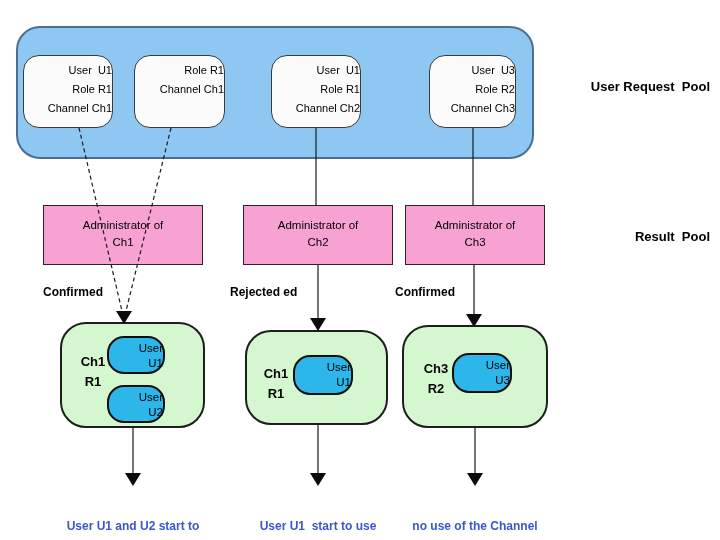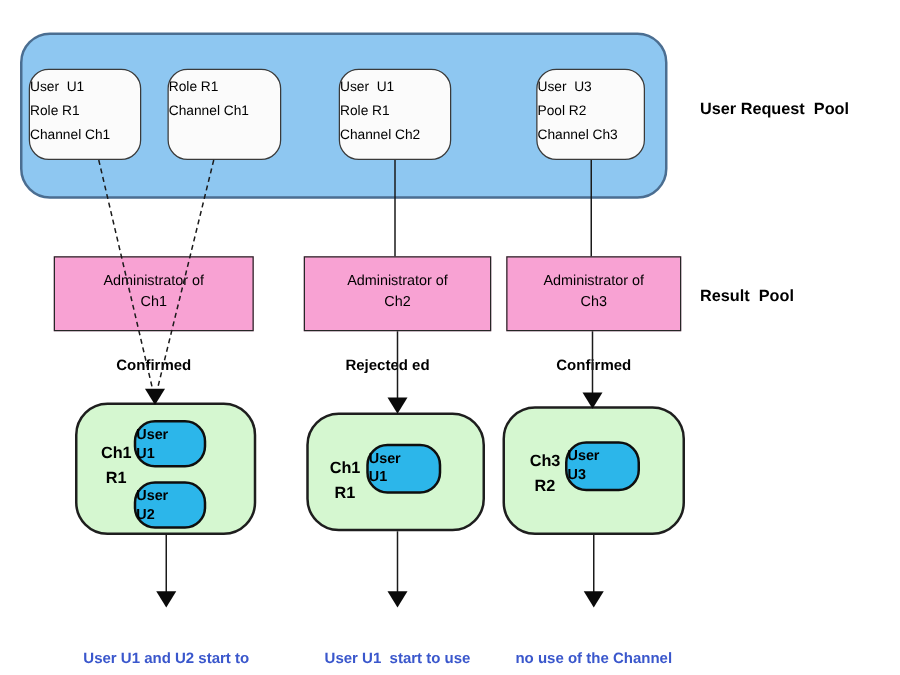--- a/index.html
+++ b/index.html
@@ -8,68 +8,68 @@
 
   .connectors{position:absolute;left:0;top:0;z-index:10;pointer-events:none;}
   .connectors line{stroke:#1a1a1a;stroke-width:1.2;}
   .connectors line.dash{stroke-dasharray:4 3;}
   .connectors polygon{fill:#0a0a0a;}
 
   .pool{position:absolute;left:16px;top:26px;width:514px;height:129px;
         background:var(--pool-blue,#8ec7f1);border:2px solid #4b6e91;border-radius:24px;}
 
   .req{position:absolute;top:55px;height:73px;background:var(--request-white,#fbfbfb);
-       border:1.5px solid #3a3a3a;border-radius:16px;text-align:left;
+       border:1.5px solid #3a3a3a;border-radius:16px;text-align:right;
        font-size:11px;line-height:19px;padding-top:5px;box-sizing:border-box;z-index:2;}
   .req div{white-space:pre;}
   #req1{left:23px;width:90px}
   #req2{left:134px;width:91px}
   #req3{left:271px;width:90px}
   #req4{left:429px;width:87px}
 
   .admin{position:absolute;top:205px;height:60px;background:var(--admin-pink,#f8a2d3);
          border:1.5px solid #262626;text-align:center;font-size:11.5px;line-height:17px;
          padding-top:11px;box-sizing:border-box;}
   #admin1{left:43px;width:160px}
   #admin2{left:243px;width:150px}
   #admin3{left:405px;width:140px}
 
-  .decision{position:absolute;top:285px;width:160px;text-align:center;
+  .decision{position:absolute;top:285px;width:160px;text-align:left;
             font-size:12px;font-weight:bold;white-space:pre;}
   #dec1{left:43px}
   #dec2{left:230px}
   #dec3{left:395px}
 
   .result{position:absolute;background:var(--result-green,#d5f7d0);
           border:2px solid #1e1e1e;border-radius:26px;box-sizing:border-box;}
   #res1{left:60px;top:322px;width:145px;height:106px}
   #res2{left:245px;top:330px;width:143px;height:95px}
   #res3{left:402px;top:325px;width:146px;height:103px}
 
   .chrole{position:absolute;text-align:center;font-weight:bold;font-size:13px;line-height:20px;}
   #res1 .chrole{left:12px;top:28px;width:38px}
   #res2 .chrole{left:10px;top:32px;width:38px}
   #res3 .chrole{left:13px;top:32px;width:38px}
 
   .capsule{position:absolute;width:58px;height:38px;background:var(--capsule-blue,#2cb6ea);
-           border:2px solid #0e0e0e;border-radius:17px;text-align:left;
-           font-weight:bold;font-size:11.5px;line-height:14.5px;padding-top:3px;box-sizing:border-box;}
+           border:2px solid #0e0e0e;border-radius:17px;text-align:right;
+           font-weight:normal;font-size:11.5px;line-height:14.5px;padding-top:3px;box-sizing:border-box;}
   #cap11{left:45px;top:12px}
   #cap12{left:45px;top:61px}
   #cap21{left:46px;top:23px;width:60px;height:40px}
   #cap31{left:48px;top:26px;width:60px;height:40px}
 
   .outcome{position:absolute;top:486px;width:180px;text-align:center;
            color:var(--outcome-blue,#3a57cc);font-weight:bold;font-size:12px;
            line-height:16px;white-space:pre;}
   #out1{left:43px}
   #out2{left:228px}
   #out3{left:385px}
 
-  .side-label{position:absolute;width:150px;left:560px;text-align:left;
+  .side-label{position:absolute;width:150px;left:560px;text-align:right;
               font-weight:bold;font-size:13px;white-space:pre;}
   #lblURP{top:79px}
   #lblAP{top:229px}
   #lblRP{top:360px}
 </style>
 </head>
 <body>
 
 <div class="stage">
 
@@ -102,21 +102,21 @@
     <div>Role R1</div>
     <div>Channel Ch1</div>
   </div>
   <div class="req" id="req3">
     <div>User  U1</div>
     <div>Role R1</div>
     <div>Channel Ch2</div>
   </div>
   <div class="req" id="req4">
     <div>User  U3</div>
-    <div>Pool R2</div>
+    <div>Role R2</div>
     <div>Channel Ch3</div>
   </div>
 
   <div class="admin" id="admin1">
     <div>Administrator of</div>
     <div>Ch1</div>
   </div>
   <div class="admin" id="admin2">
     <div>Administrator of</div>
     <div>Ch2</div>

